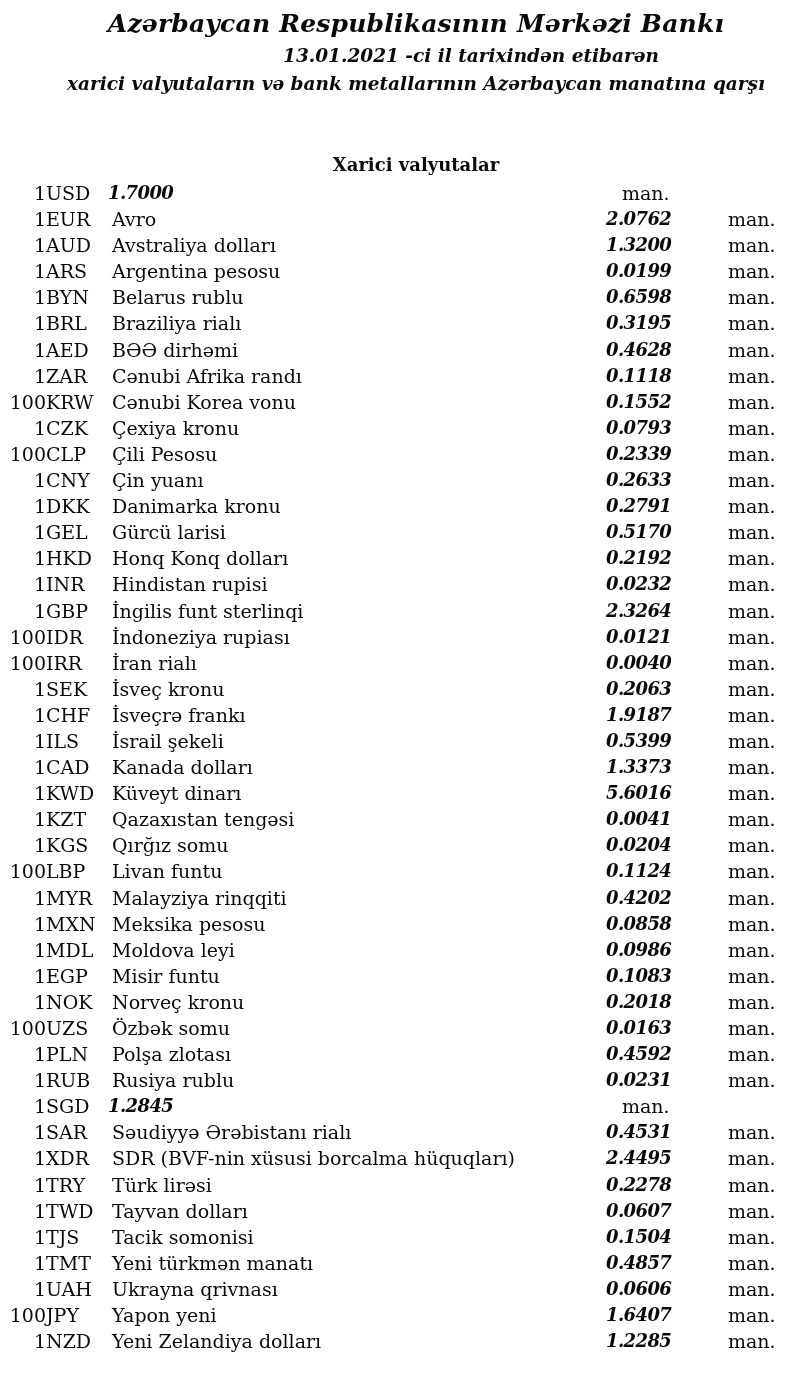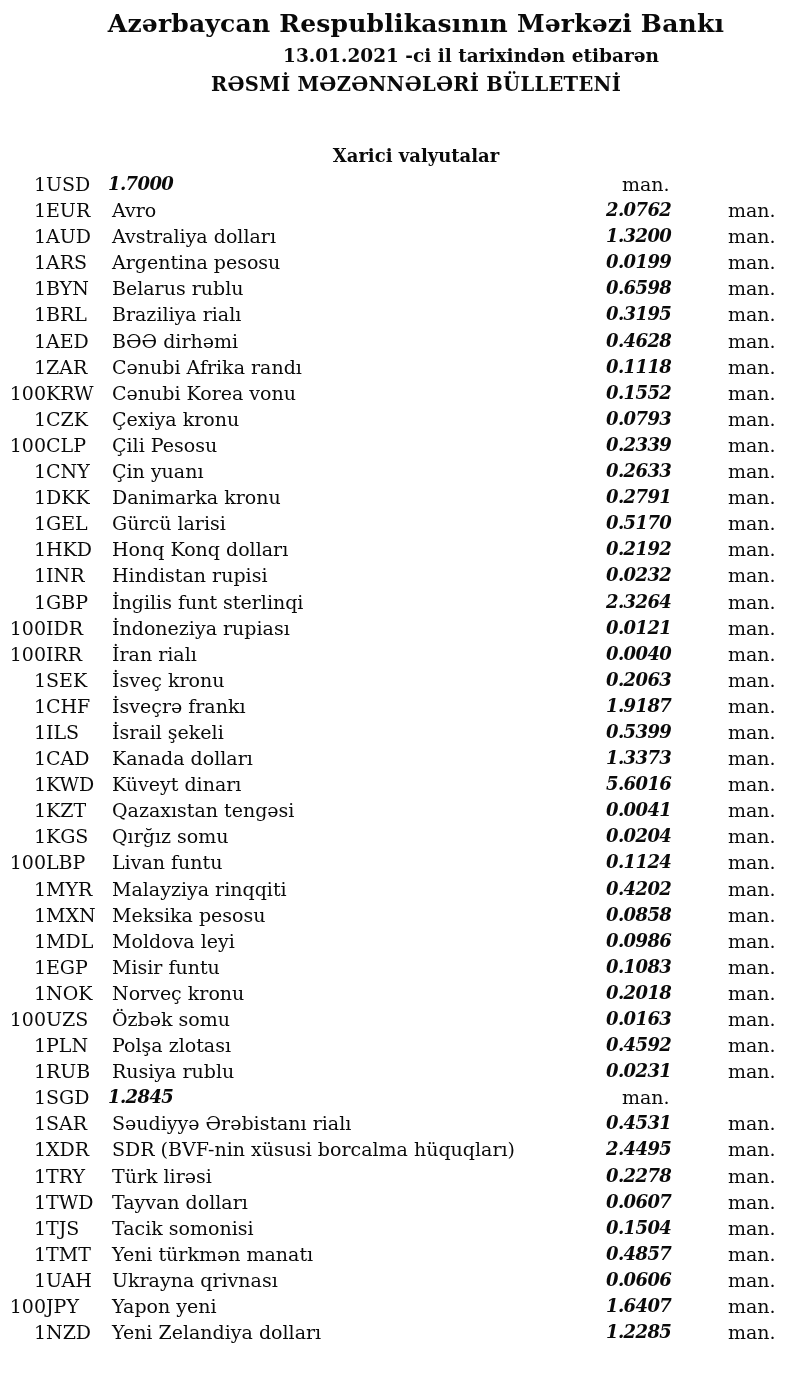--- a/index.html
+++ b/index.html
@@ -17,20 +17,21 @@
   .page {
     width: 800px;
     height: 1376px;
     position: relative;
   }
   
   .header {
     text-align: center;
     padding-top: 7px;
     margin-left: 32px; 
+    font-style: italic;
   }
   .title {
     margin: 0;
     font-size: 25px;
     font-weight: 700;
     line-height: 34px;
     letter-spacing: 0.2px;
   }
   .h-line {
     font-weight: 700;
@@ -44,21 +45,21 @@
     font-size: 18.5px;
     line-height: 28px;
   }
   .bulletin-line {
     font-size: 19.5px;
     line-height: 30px;
     letter-spacing: 0.3px;
   }
   
   .section-title {
-    margin: 43px 0 0 32px;
+    margin: 54px 0 0 32px;
     text-align: center;
     font-size: 18px;
     font-weight: 700;
     line-height: 25px;
   }
   
   .rates {
     margin-top: 3px;
     padding-right: 26px; 
   }
@@ -82,21 +83,21 @@
   .unit { padding-left: 16px; }
 </style>
 </head>
 <body>
 
 <div class="page">
 
   <header class="header">
     <h1 class="title">Azərbaycan Respublikasının Mərkəzi Bankı</h1>
     <div class="h-line date-line">13.01.2021 -ci il tarixindən etibarən</div>
-    <div class="h-line bulletin-line">RƏSMİ MƏZƏNNƏLƏRİ BÜLLETENİ</div>
+    <div class="h-line subject-line">xarici valyutaların və bank metallarının Azərbaycan manatına qarşı</div>
   </header>
 
   <h2 class="section-title">Xarici valyutalar</h2>
 
   <div class="rates" id="rates-table">
   <div class="rate-row">
     <span class="cell nominal">1</span>
     <span class="cell code">USD</span>
     <span class="cell rate">1.7000</span>
     <span class="cell unit">man.</span>

